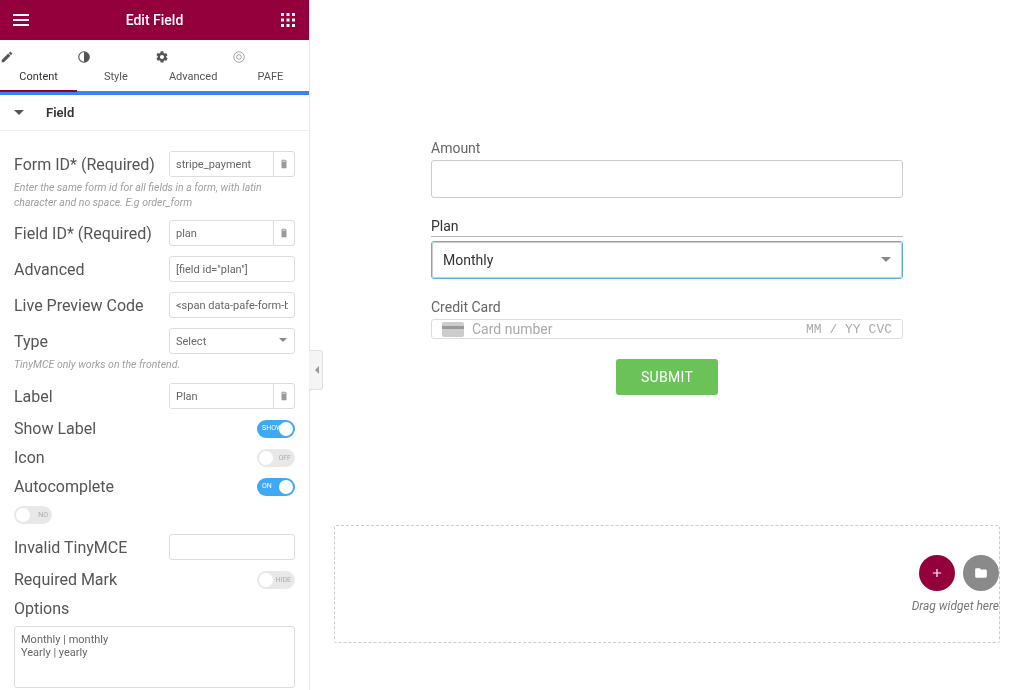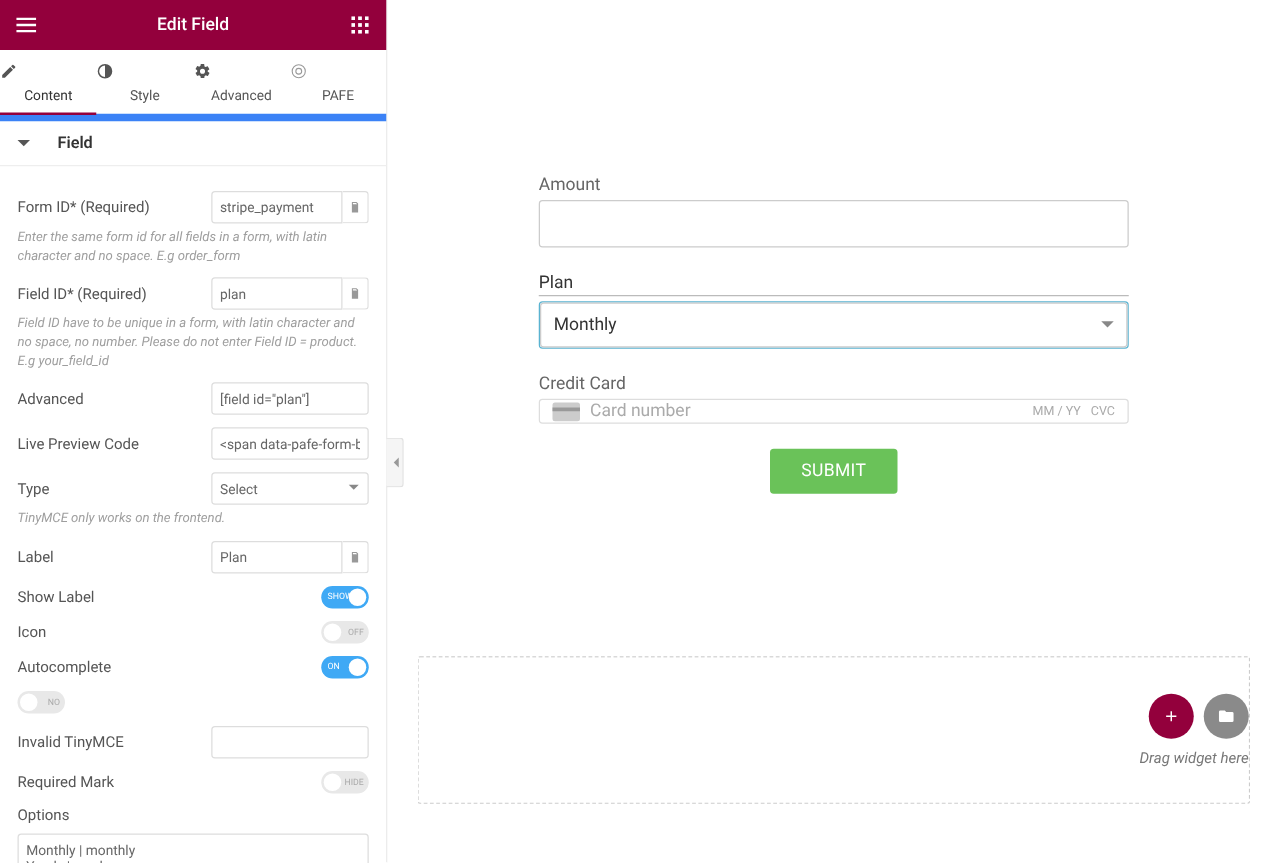--- a/index.html
+++ b/index.html
@@ -4,35 +4,35 @@
 <style>
 * { margin: 0; padding: 0; box-sizing: border-box; font-family: -apple-system, BlinkMacSystemFont, "Segoe UI", Roboto, Arial, sans-serif; }
 body { display: flex; width: 1024px; height: 690px; overflow: hidden; background: #fff; }
 
 
 .sidebar { width: 310px; flex-shrink: 0; background: #fff; border-right: 1px solid #e6e6e6; display: flex; flex-direction: column; height: 690px; }
 .sidebar-header { background: #93003c; color: #fff; height: 40px; display: flex; align-items: center; justify-content: space-between; padding: 0 12px; }
 .sidebar-header .menu-btn, .sidebar-header .grid-btn { width: 18px; height: 18px; cursor: pointer; display:flex; align-items:center; justify-content:center; }
 .sidebar-title { font-size: 14px; font-weight: 500; }
 
-.tabs { display: flex; border-bottom: 6px solid #3b82f6; }
+.tabs { display: flex; border-bottom: 4px solid #3b82f6; }
 .tab { flex: 1; text-align: center; padding: 10px 0 8px; font-size: 11px; color: #555; cursor: pointer; position: relative; }
 .tab.active { color: #333; }
 .tab.active::after { content: ""; position: absolute; left: 0; right: 0; bottom: -1px; height: 2px; background: #93003c; }
 .tab .tab-icon { display: block; margin: 0 auto 4px; height: 16px; }
 
 .section-head { display: flex; align-items: center; gap: 22px; padding: 10px 14px; font-size: 13px; font-weight: 600; color: #333; border-bottom: 1px solid #eee; cursor: pointer; }
 .caret-down { border: 5px solid transparent; border-top-color: #555; width:0; height:0; margin-top:4px; }
 
 .panel { padding: 10px 14px 20px; overflow-y: auto; flex: 1; }
 .panel::-webkit-scrollbar { width: 6px; }
 .panel::-webkit-scrollbar-thumb { background: #ccc; border-radius: 3px; }
 
 .row { display: flex; align-items: center; justify-content: space-between; margin: 10px 0 4px; }
-.row-label { font-size: 12px; color: #555; flex: 1; }
+.row-label { font-size: 16px; color: #555; flex: 1; }
 .row-control { width: 126px; display: flex; }
 .row-control input, .row-control select { width: 100%; height: 26px; border: 1px solid #ddd; border-radius: 3px; padding: 0 6px; font-size: 11px; color: #666; background: #fff; }
 .row-control .addon { width: 26px; height: 26px; border: 1px solid #ddd; border-left: none; border-radius: 0 3px 3px 0; display:flex; align-items:center; justify-content:center; font-size:11px; color:#999; cursor:pointer; }
 .row-control input.with-addon { border-radius: 3px 0 0 3px; }
 .input-full { width: 126px; height: 26px; border: 1px solid #ddd; border-radius: 3px; padding: 0 6px; font-size: 11px; color: #666; }
 .select-wrap { position: relative; width:126px; }
 .select-wrap::after { content:""; position:absolute; right:8px; top:10px; border:4px solid transparent; border-top-color:#888; pointer-events:none;}
 .select-wrap select { appearance:none; }
 
 .help { font-size: 10.5px; font-style: italic; color: #9e9e9e; line-height: 1.4; margin: 4px 0 8px; }
@@ -60,21 +60,21 @@
 .fp-input { width: 100%; height: 38px; border: 1px solid #ccc; border-radius: 3px; background:#fff; }
 .fp-field { margin-bottom: 20px; }
 .fp-field.selected .fp-input-wrap { border: 1px solid #5ab3d1; border-radius:3px; }
 .fp-select { width: 100%; height: 36px; border: 1px solid #ccc; border-radius: 3px; padding: 0 10px; font-size: 14px; color: #333; display:flex; align-items:center; justify-content:space-between; background:#fff; }
 .fp-select .sel-caret { border:5px solid transparent; border-top-color:#888; margin-top:4px; }
 
 .cc-row { display:flex; align-items:center; border:1px solid #ddd; border-radius:3px; height:20px; padding:0 10px; gap:8px; color:#aaa; font-size:14px; }
 .cc-row .cc-icon { width:22px; height:15px; background:#ccc; border-radius:2px; position:relative; }
 .cc-row .cc-icon::before { content:""; position:absolute; left:0; right:0; top:4px; height:3px; background:#999; }
 .cc-row .cc-num { flex:1; }
-.cc-row .cc-meta { font-size:10px; }
+.cc-row .cc-meta { font-size:13px;font-family:Liberation Mono, monospace; }
 
 .submit-btn { display:block; margin: 18px auto 0; background:#6ac259; color:#fff; border:none; padding: 10px 25px; font-size:14px; border-radius:3px; cursor:pointer; letter-spacing:0.3px; }
 
 .drop-zone { margin: 130px 24px 0; border: 1px dashed #ccc; border-radius: 2px; height: 118px; display:flex; flex-direction:column; align-items:flex-end; justify-content:center; gap:8px; }
 .dz-buttons { display:flex; gap:8px; }
 .dz-btn { width:36px; height:36px; border-radius:50%; display:flex; align-items:center; justify-content:center; cursor:pointer; color:#fff; }
 .dz-add { background:#93003c; font-size:20px; }
 .dz-folder { background:#8a8a8a; }
 .dz-text { font-size:12px; font-style:italic; color:#777; }
 
@@ -169,21 +169,20 @@
       <div class="row-label">Field ID* (Required)</div>
       <div class="row-control">
         <input class="with-addon" value="plan" style="">
         <div class="addon">
           <svg width="10" height="12" viewBox="0 0 24 24">
               <path fill="#999" d="M6 2h9l3 3v17H6zM8 4v2h8l-2-2zM8 9h8v1H8zm0 3h8v1H8zm0 3h8v1H8z"></path>
             </svg>
         </div>
       </div>
     </div>
-    <div class="help">Field ID have to be unique in a form, with latin character and no space, no number. Please do not enter Field ID = product. E.g your_field_id</div>
 
     <div class="row">
       <div class="row-label">Advanced</div>
       <div class="row-control">
           <input class="input-full" value="[field id=&quot;plan&quot;]" style="">
         </div>
     </div>
 
     <div class="row">
       <div class="row-label">Live Preview Code</div>

